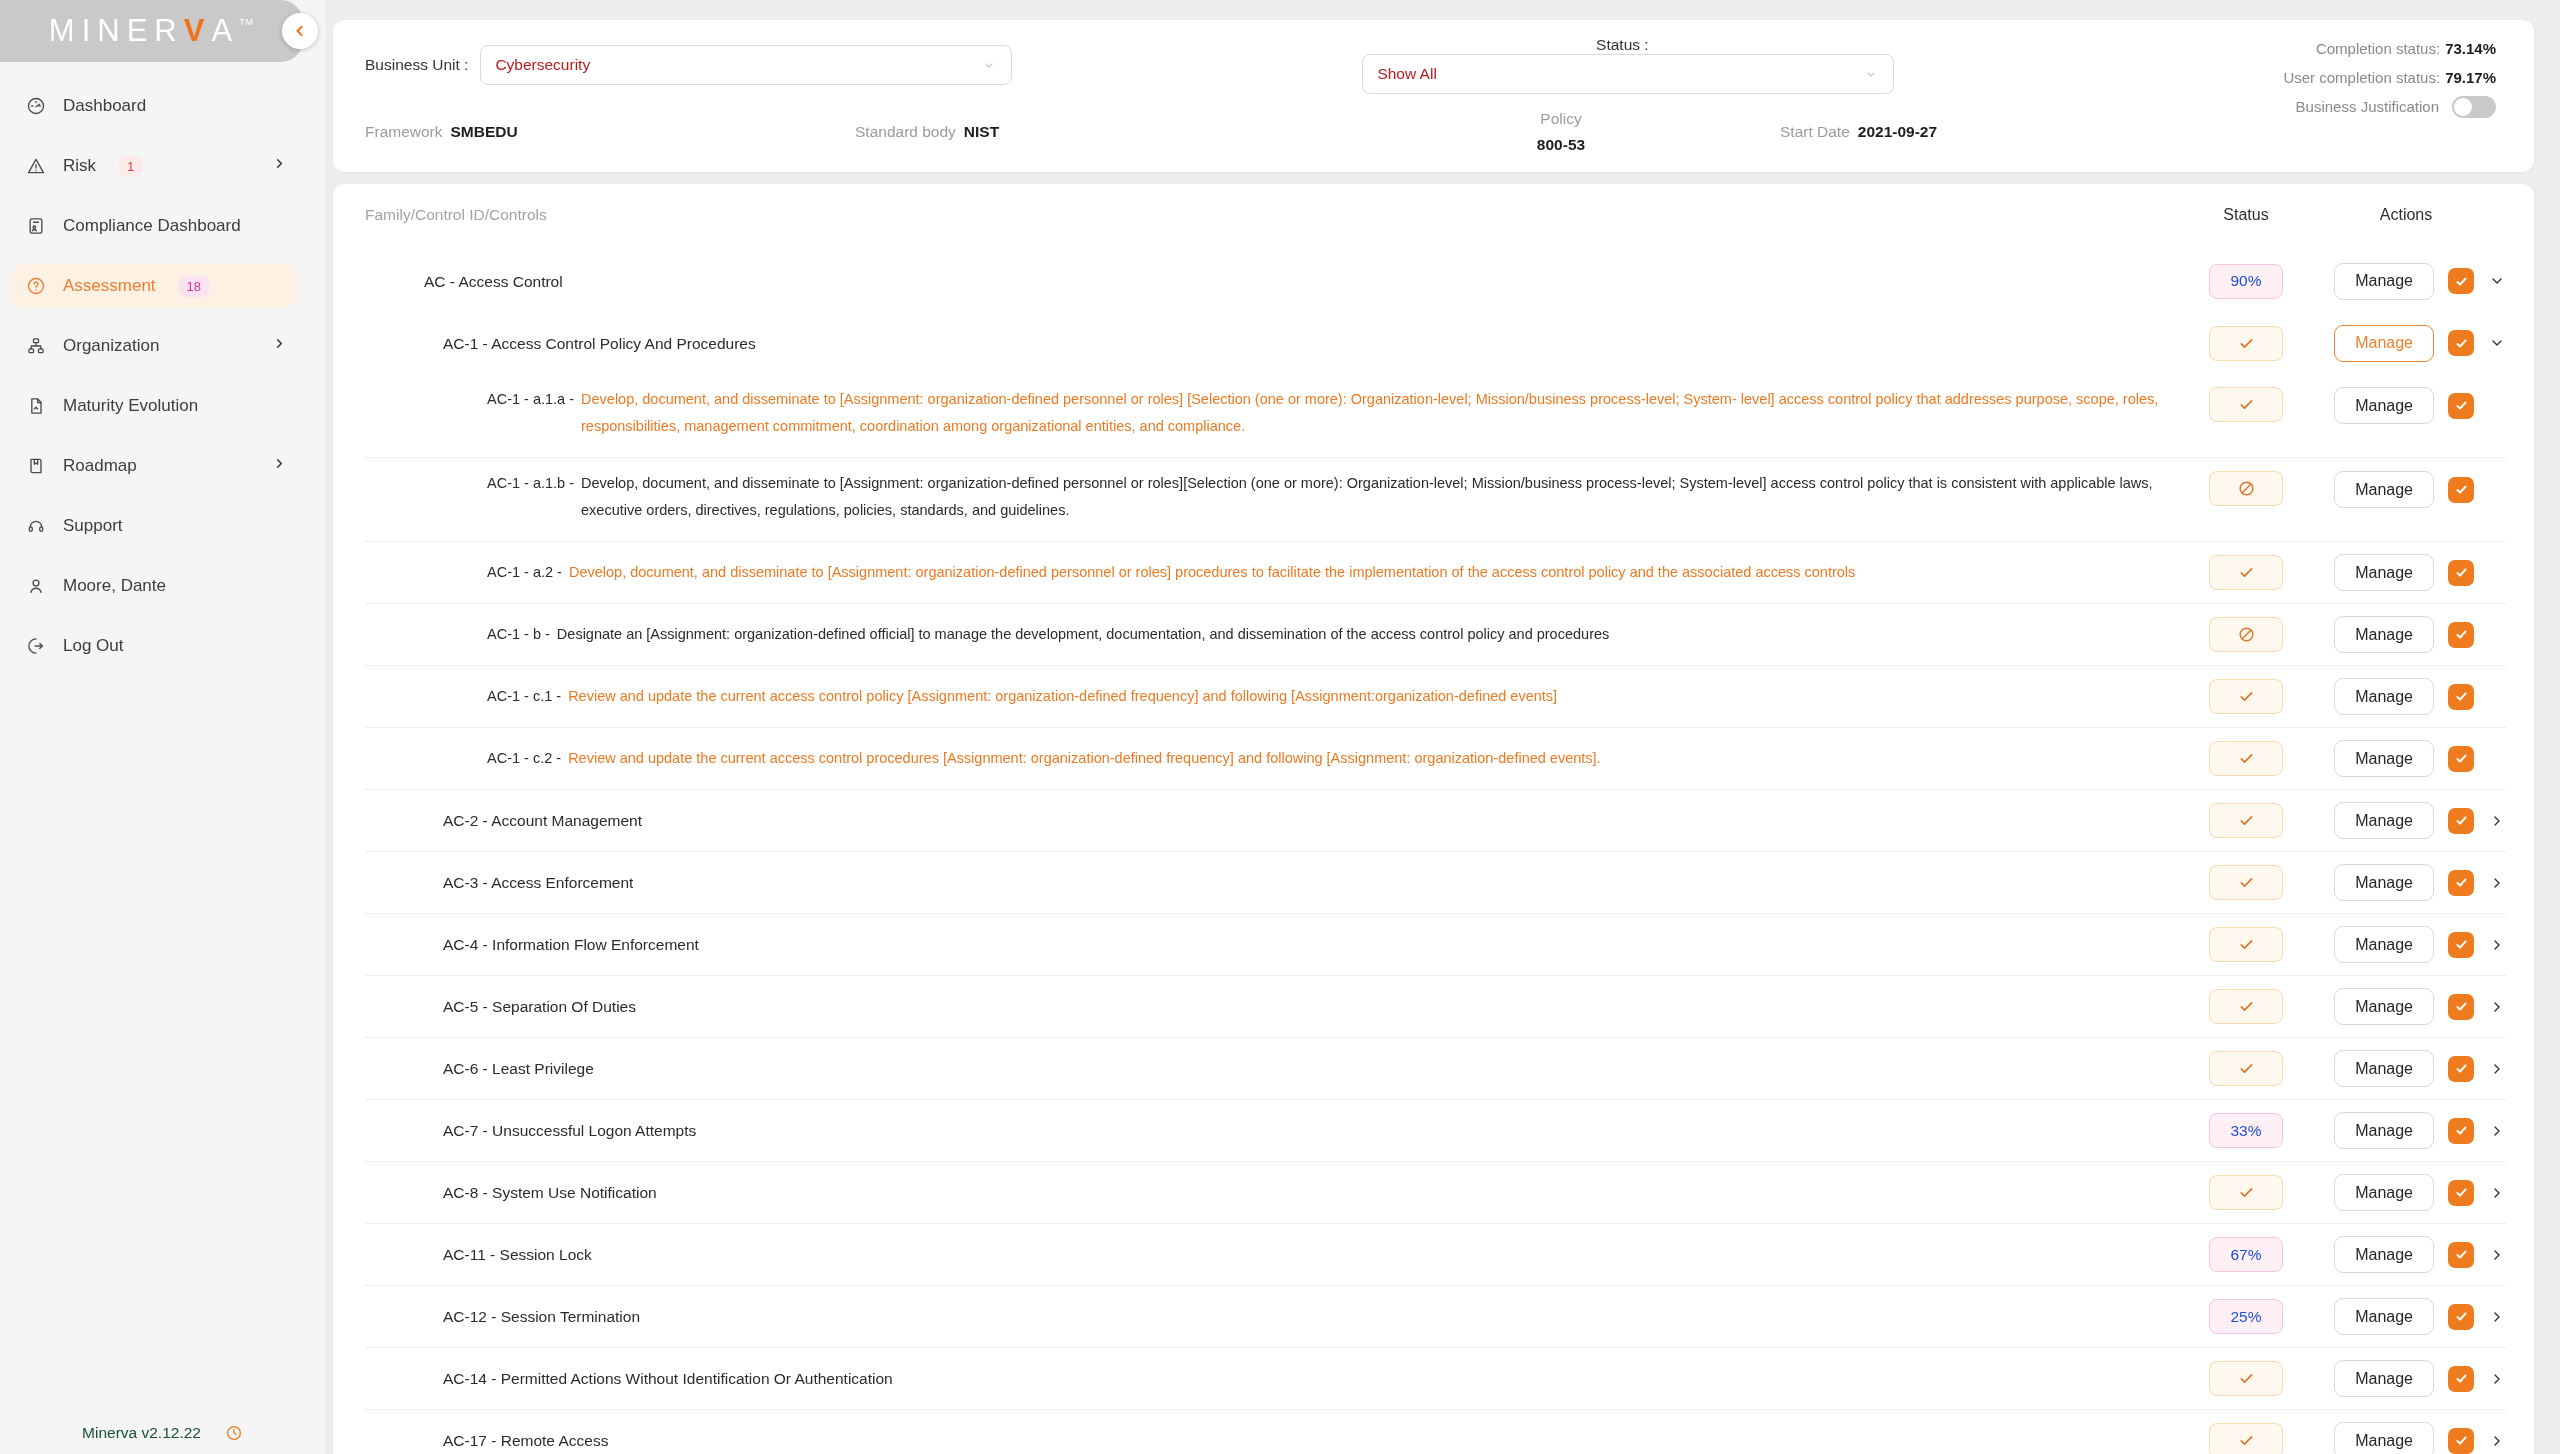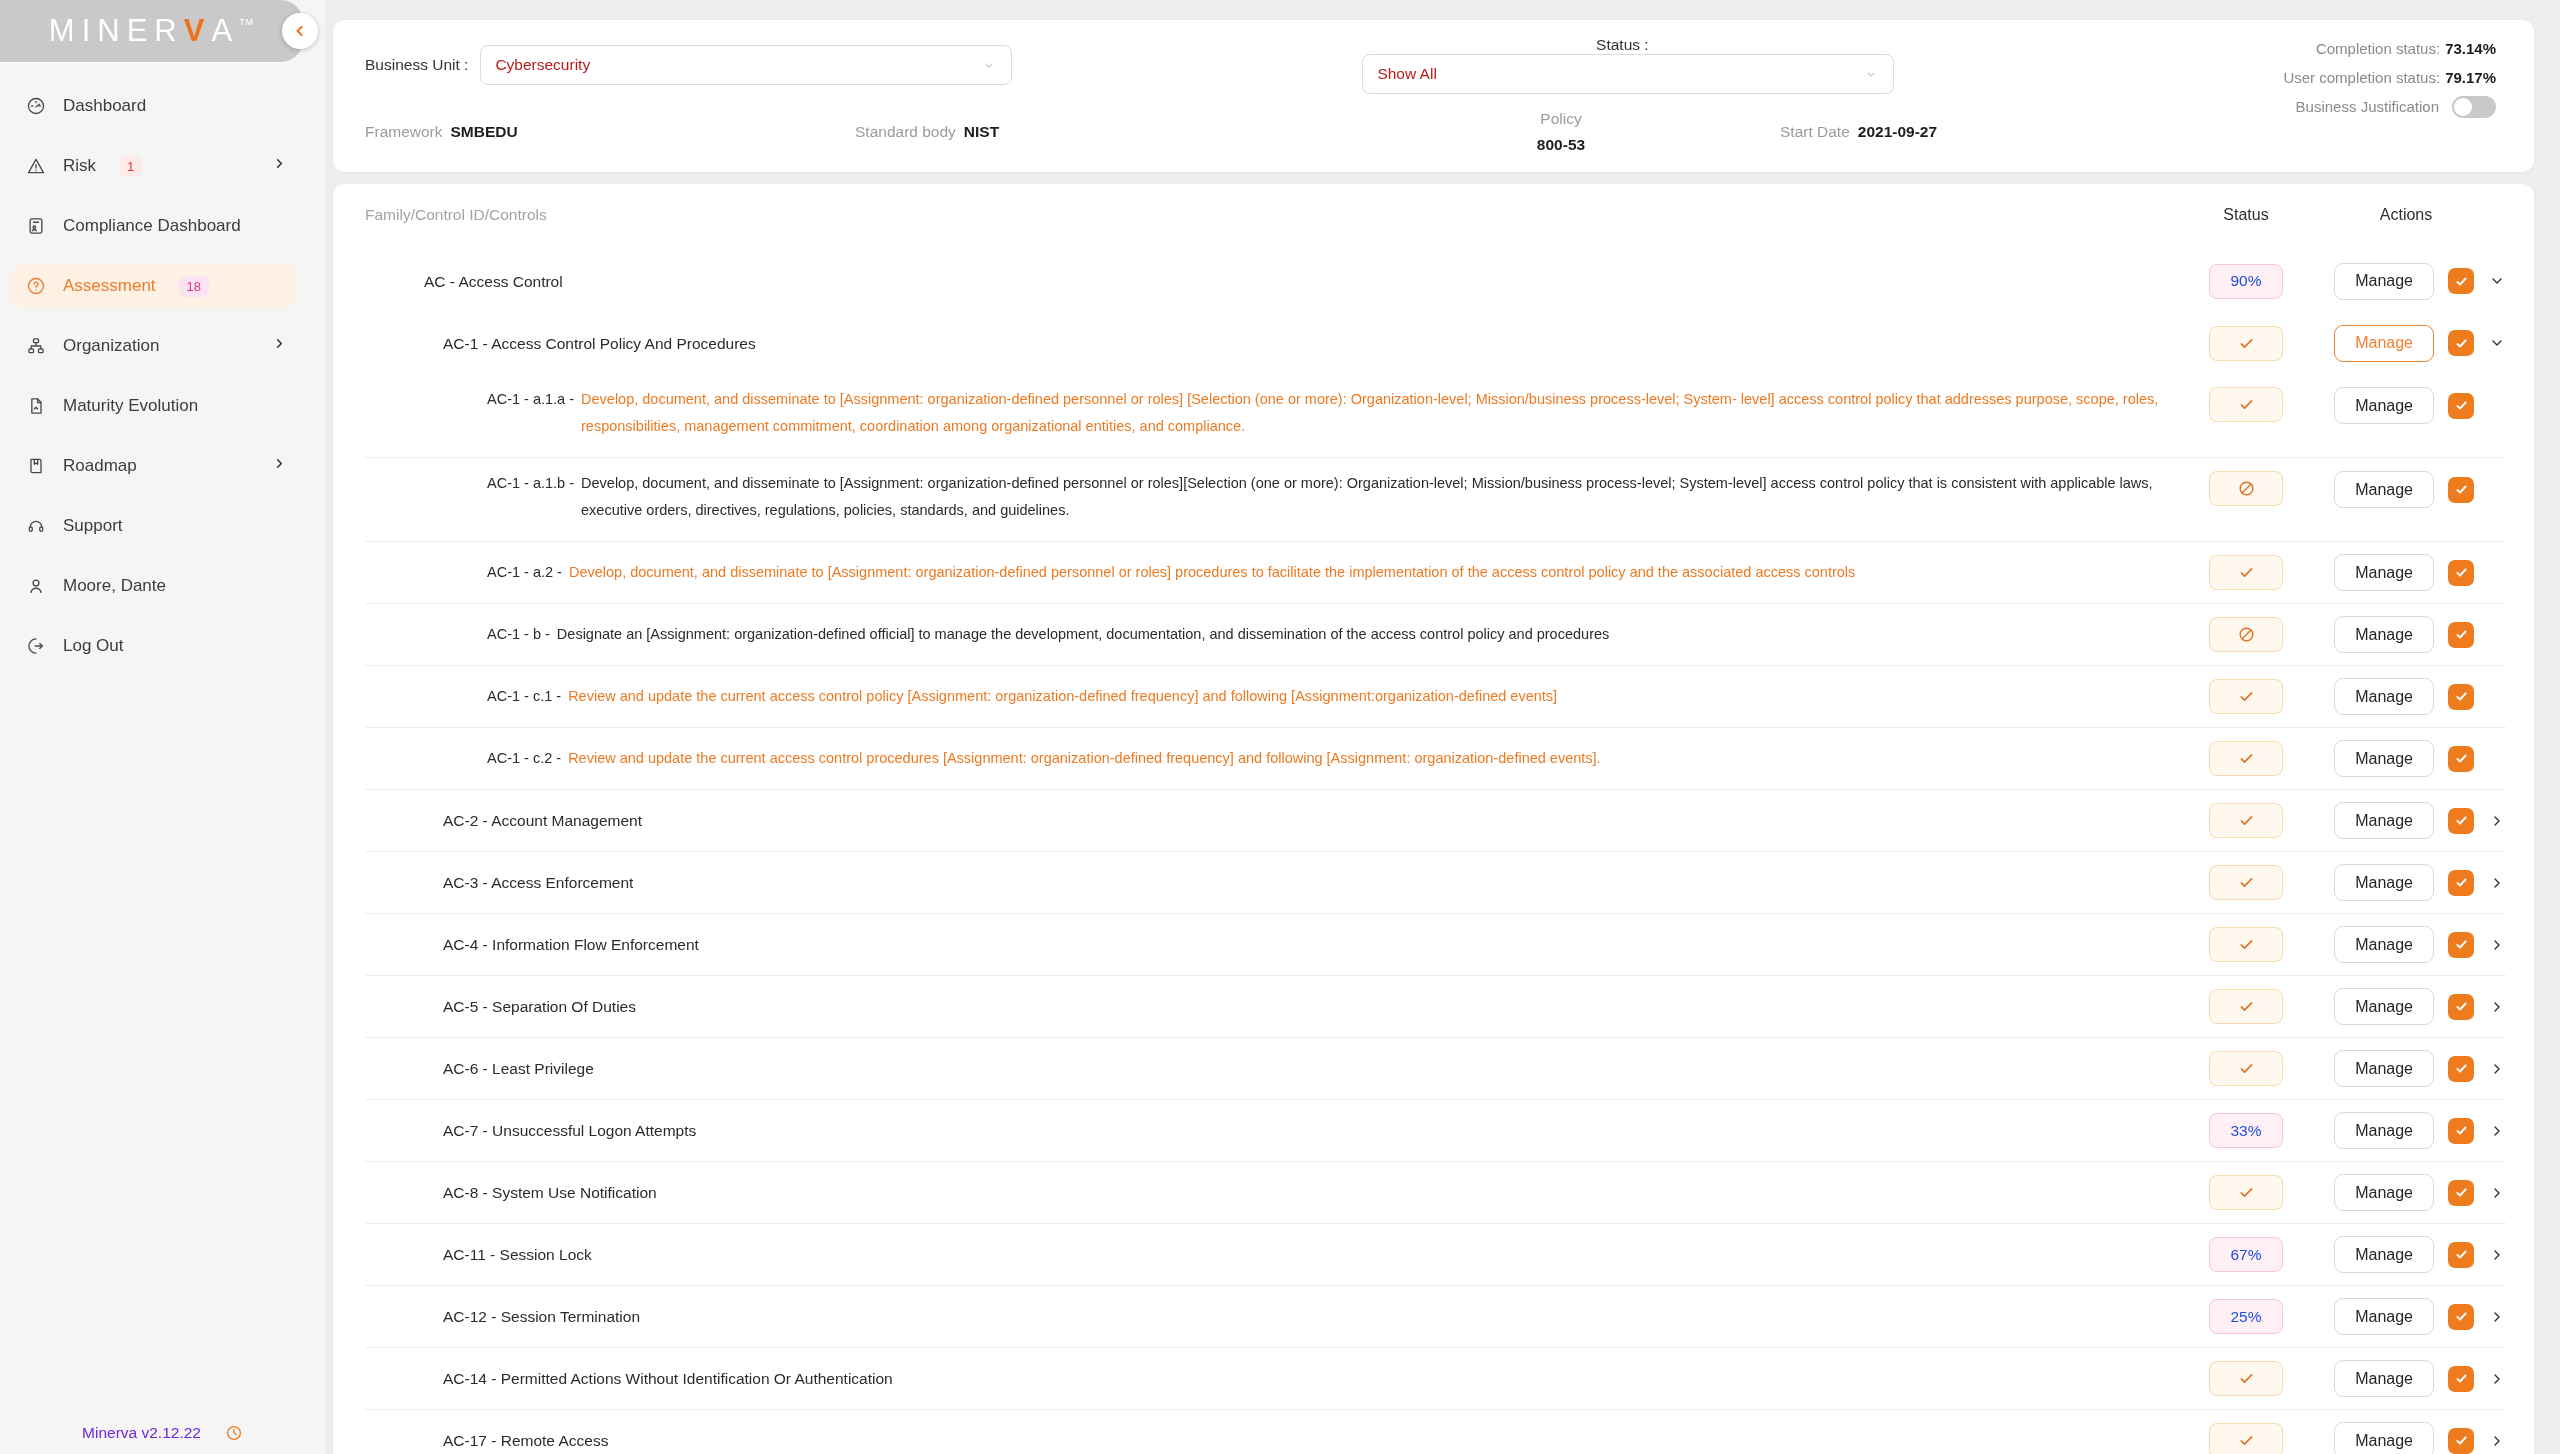--- a/index.html
+++ b/index.html
@@ -19,21 +19,21 @@
   .nav-item{height:44px;margin:0 28px 16px 10px;display:flex;align-items:center;gap:17px;
     padding:0 10px 0 16px;border-radius:14px;font-size:17px;color:#3d3d3d;cursor:default;}
   .nav-item svg{flex:0 0 auto;stroke:#4a4a4a;fill:none;stroke-width:1.6;stroke-linecap:round;stroke-linejoin:round;}
   .nav-item.active{background:#fcf1e3;color:#ed7d31;}
   .nav-item.active svg{stroke:#ed7d31;}
   .badge-pill{font-size:13px;line-height:1;padding:4px 8px;border-radius:6px;margin-left:6px;font-weight:500;}
   .risk-badge{background:#ffeaea;color:#e4393c;}
   .assess-badge{background:#fbe3f1;color:#d6368f;}
   .nav-chevron{margin-left:auto;}
   .version{position:absolute;bottom:12px;left:0;width:100%;display:flex;align-items:center;
-    justify-content:center;gap:24px;font-size:15.5px;color:#6d28d9;}
+    justify-content:center;gap:24px;font-size:15.5px;color:#14532d;}
   .version svg{stroke:#ef7b1e;fill:none;stroke-width:1.8;stroke-linecap:round;}
 
   
   .main{position:absolute;left:325px;top:0;right:0;bottom:0;padding:20px 26px 0 8px;}
   .card{background:#fff;border-radius:12px;box-shadow:0 1px 2px rgba(0,0,0,.04);}
 
   
   .top-card{padding:16px 32px 18px;position:relative;}
   .selectors-row{display:flex;align-items:center;}
   .sel-label{font-size:15.5px;color:#333;margin-right:12px;white-space:nowrap;}

